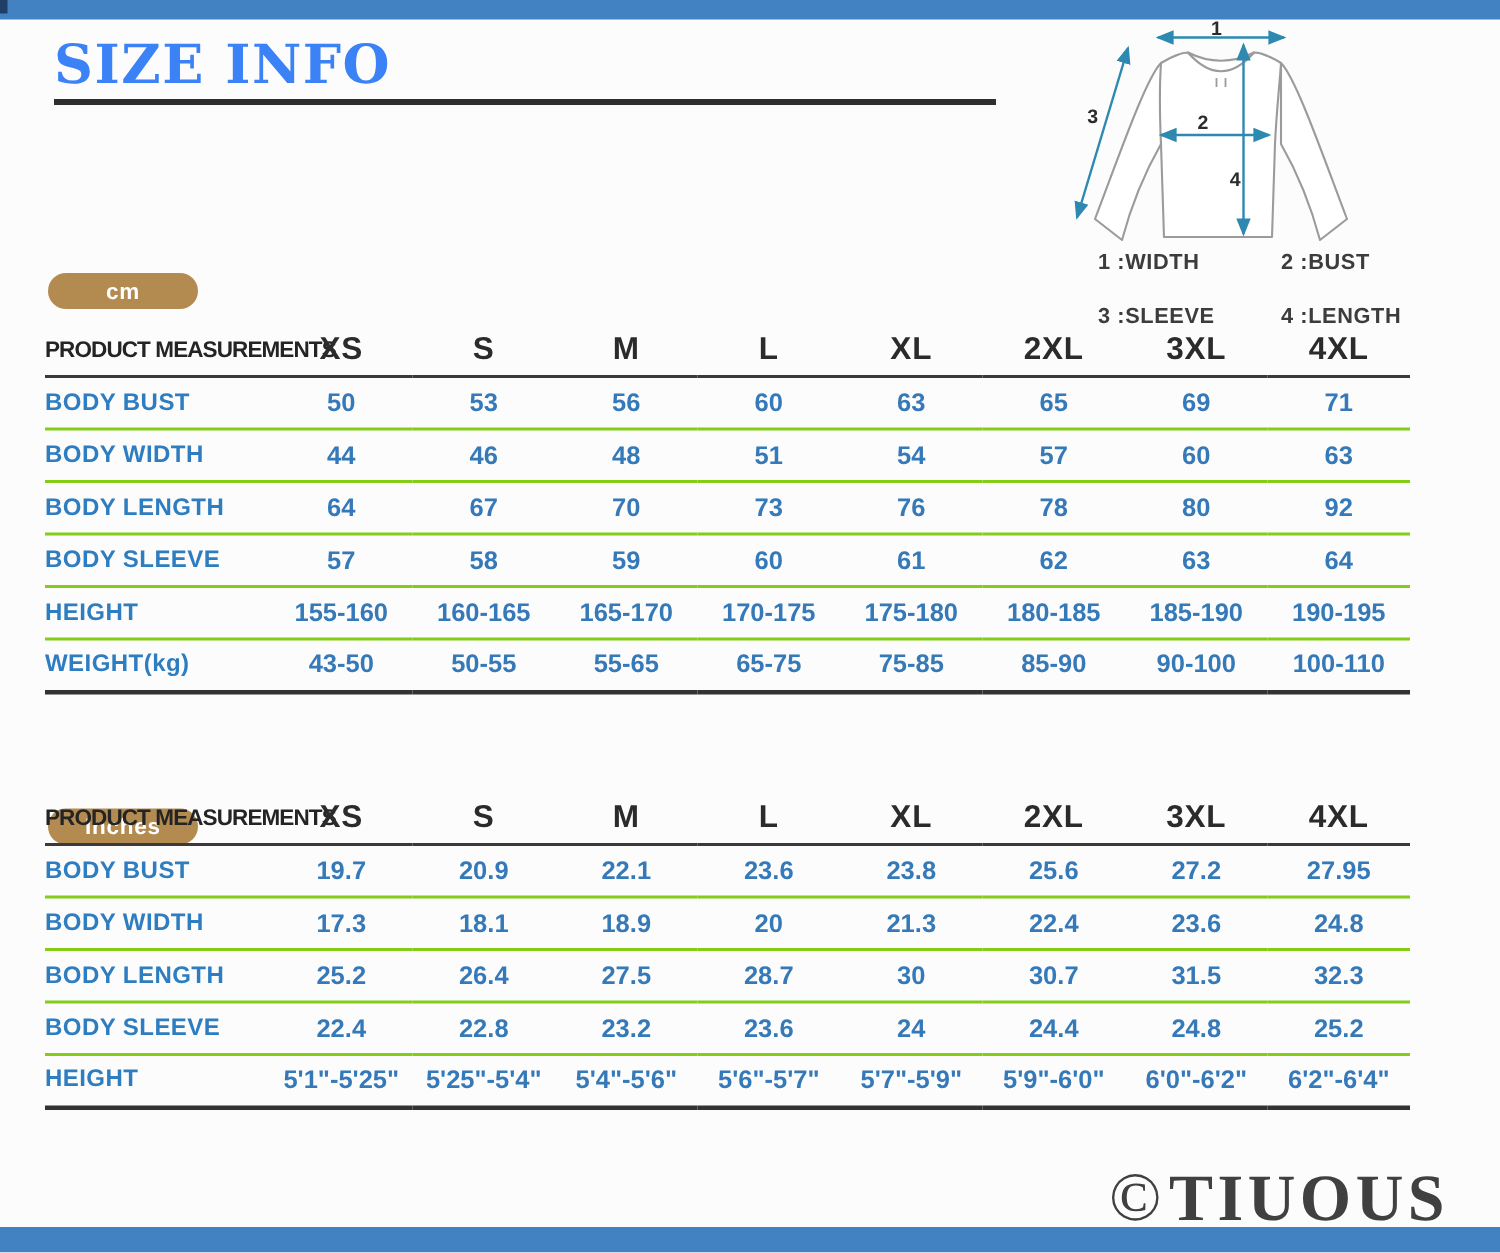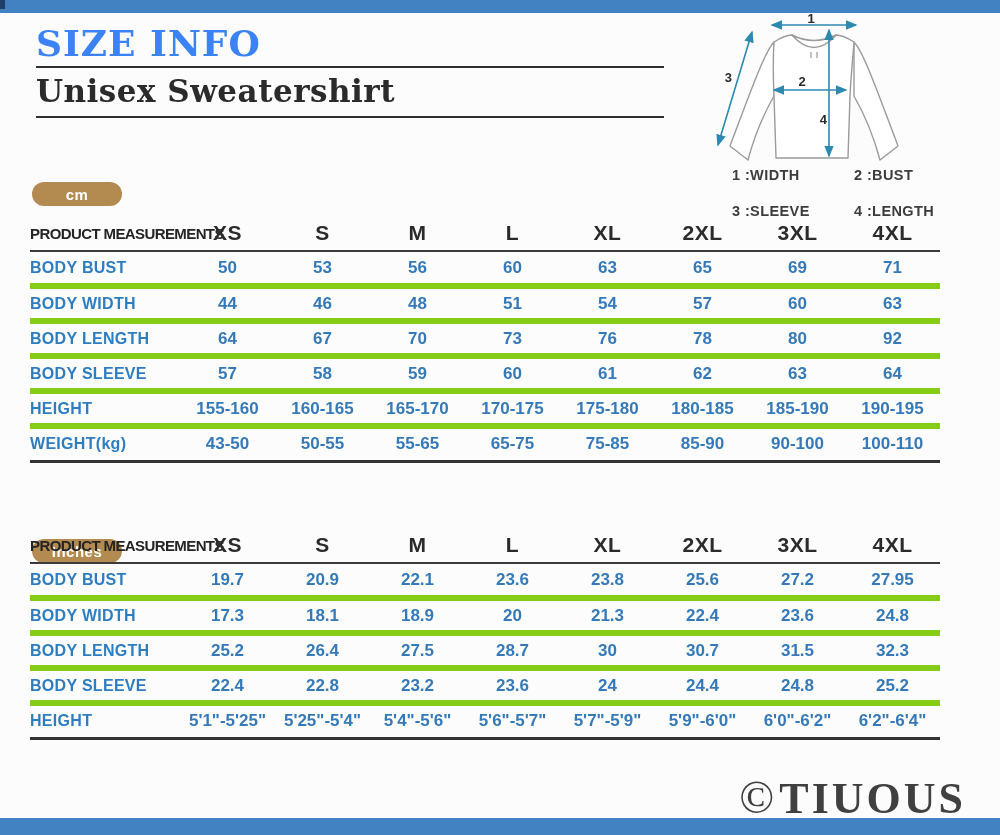--- a/index.html
+++ b/index.html
@@ -48,38 +48,38 @@
   .legend {
     position:absolute; left:732px; top:167px;
     display:grid; grid-template-columns:122px auto; row-gap:20px;
   }
   .legend-item {
     font-size:14.5px; font-weight:bold; color:#3c3c3c; letter-spacing:0.4px;
     white-space:nowrap;
   }
   
   .unit-badge {
-    position:absolute; left:32px; width:90px; height:24px;
+    position:absolute; left:32px; width:100px; height:24px;
     background:var(--badge-tan,#b38b50); border-radius:13px;
     color:#ffffff; font-weight:bold; font-size:15px;
     display:flex; align-items:center; justify-content:center;
     letter-spacing:0.5px;
   }
   .badge-cm { top:182px; }
   .badge-in { top:515px;margin-top:24px; }
   
   table.size-table {
     position:absolute; left:30px; width:910px;
     border-collapse:collapse; table-layout:fixed;
   }
   .table-cm { top:216px; }
   .table-in { top:528px; }
   .size-table tr { height:35px; }
   .size-table thead tr { border-bottom:2px solid #3a3a3a; }
-  .size-table tbody tr { border-bottom:6px solid #84cc16; }
+  .size-table tbody tr { border-bottom:2px solid #84cc16; }
   .size-table tbody tr:last-child { border-bottom:3px solid #333333; }
   .size-table th.pm {
     width:150px; text-align:left; font-size:15px; font-weight:800;
     letter-spacing:-0.6px; color:#242424; white-space:nowrap;
   }
   .size-table th.sz {
     font-size:21px; font-weight:bold; color:#2b2b2b;
     letter-spacing:0.5px;
   }
   .size-table td.rl {
@@ -99,21 +99,20 @@
 </style>
 </head>
 <body>
 
 <div class="top-bar"></div>
 <div class="corner-accent"></div>
 
 <div class="title-block">
   <div class="page-title">SIZE INFO</div>
   <div class="divider"></div>
-  <div class="page-subtitle">Unisex Sweatershirt</div>
   <div class="divider"></div>
 </div>
 
 <div class="diagram">
   <svg viewBox="0 0 258 160">
     <defs>
       <marker id="ahE" markerWidth="9" markerHeight="9" refX="6.5" refY="4" orient="auto">
         <path d="M0,1 L7.5,4 L0,7 Z" class="mk"></path>
       </marker>
       <marker id="ahS" markerWidth="9" markerHeight="9" refX="6.5" refY="4" orient="auto-start-reverse">

